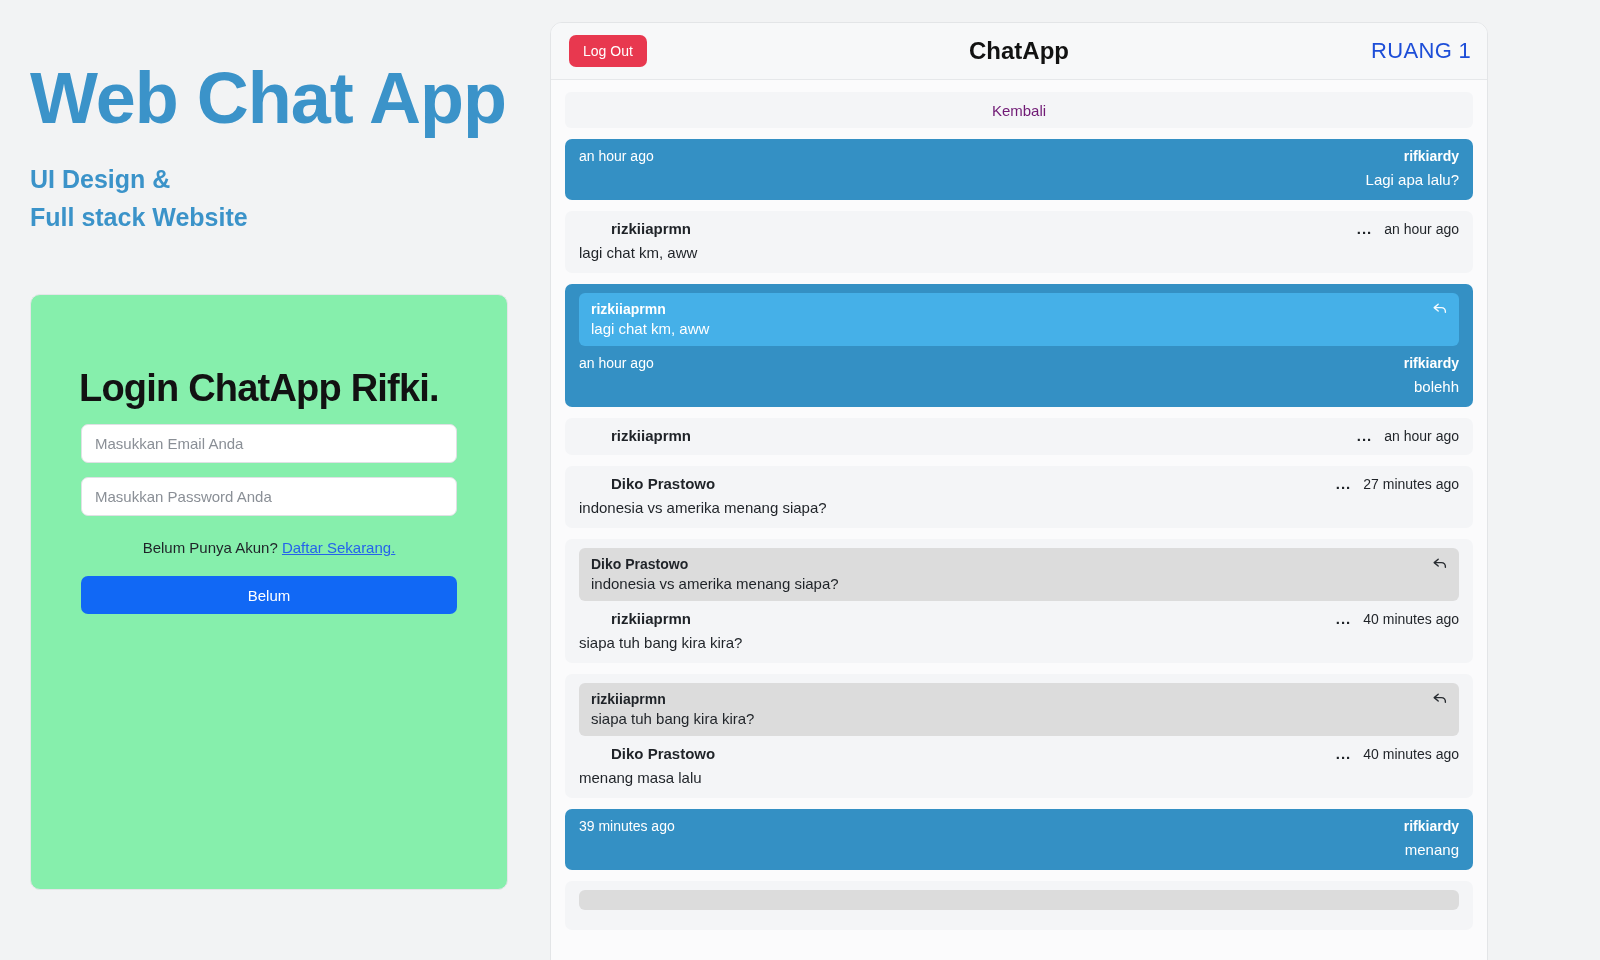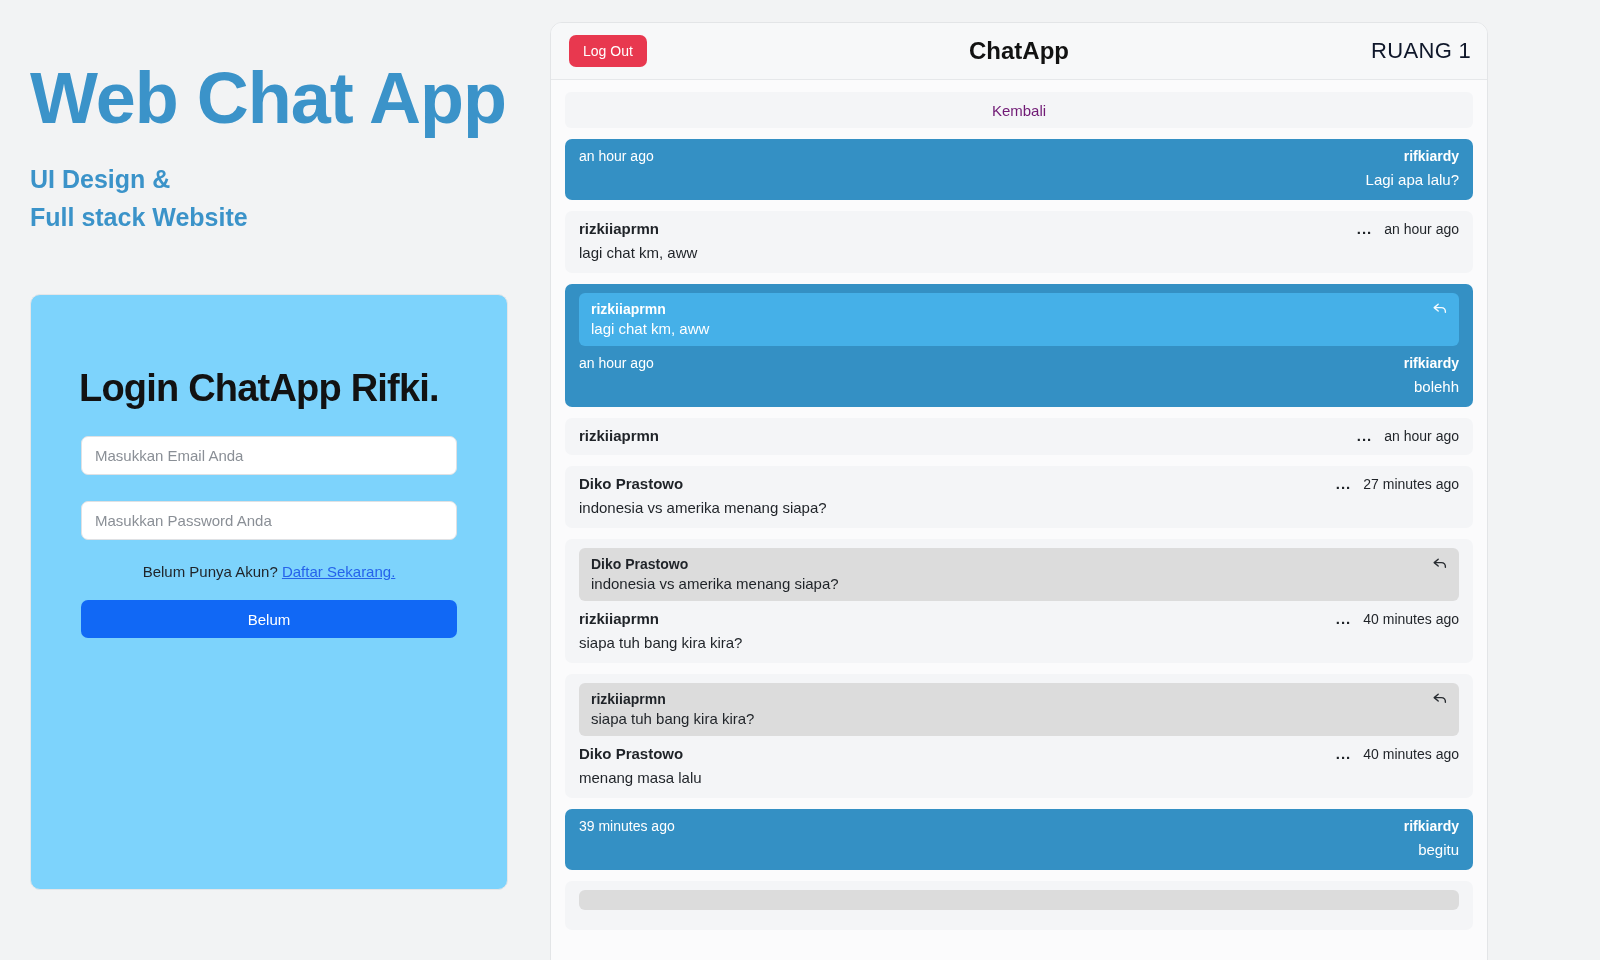--- a/index.html
+++ b/index.html
@@ -28,39 +28,39 @@
   .hero-sub {
     margin-top: 26px;
     font-size: 25px;
     font-weight: 700;
     color: #3b93c9;
     line-height: 1.52;
   }
   .login-card {
     margin-top: 58px;
     width: 478px;
-    background: #7dd3fc;
+    background: #86efac;
     border: 1px solid #e4e6e8;
     border-radius: 10px;
     padding: 72px 50px 8px 50px;
     height: 596px;
   }
   .login-head {
     font-size: 38px;
     font-weight: 700;
     color: #121212;
     letter-spacing: -0.8px;
     white-space: nowrap;
     margin-left: -2px;
   }
   .field {
     display: block;
     width: 100%;
     height: 39px;
-    margin-top: 26px;
+    margin-top: 14px;
     border: 1px solid #dfe1e4;
     border-radius: 7px;
     background: #ffffff;
     padding: 0 13px;
     font-family: "Liberation Sans", sans-serif;
     font-size: 15px;
     color: #1f2328;
     outline: none;
   }
   .field::placeholder { color: #8a8f96; }
@@ -125,21 +125,21 @@
     left: 0; right: 0;
     text-align: center;
     font-size: 24px;
     font-weight: 700;
     color: #121212;
     pointer-events: none;
   }
   .room-label {
     margin-left: auto;
     font-size: 22px;
-    color: #0f172a;
+    color: #1d4ed8;
     letter-spacing: 0.3px;
     z-index: 2;
   }
 
   .chat-body { flex: 1 1 auto; padding: 12px 14px 0 14px; overflow: hidden; }
 
   .back-bar {
     height: 36px;
     background: #f4f5f7;
     border-radius: 6px;
@@ -158,21 +158,21 @@
     padding: 9px 14px 11px 14px;
   }
   .msg.other {
     background: #f4f5f7;
     color: #1f2328;
     padding: 9px 14px 11px 14px;
   }
   .msg.self.has-quote { padding-top: 9px; }
 
   .meta-row { display: flex; align-items: center; font-size: 14px; }
-  .meta-row .name { font-weight: 700; }
+  .meta-row .name { font-weight: 700; margin-left: 32px; }
   .meta-row .time { }
   .msg.self .meta-row { justify-content: space-between; }
   .msg.self .meta-row .time { order: 1; }
   .msg.self .meta-row .name { order: 2; font-size: 14px; }
   .msg.other .meta-row .name { margin-right: auto; font-size: 15px; }
   .msg.other .meta-row .dots {
     font-weight: 700; font-size: 15px; color: #1f2328;
     margin-right: 12px; cursor: pointer; letter-spacing: 1px;
     line-height: 0.6;
   }
@@ -320,21 +320,21 @@
                 <span class="dots">...</span>
                 <span class="time">40 minutes ago</span>
               </div>
               <div class="body-text">menang masa lalu</div>
             </div>
             <div class="msg self">
               <div class="meta-row">
                 <span class="time">39 minutes ago</span>
                 <span class="name">rifkiardy</span>
               </div>
-              <div class="body-text">begitu</div>
+              <div class="body-text">menang</div>
             </div>
             <div class="msg other has-quote">
               <div class="quote gray">
                 <div class="q-name"></div>
                 <div class="q-text"></div>
               </div>
             </div>
           </div>
       </div>
 

